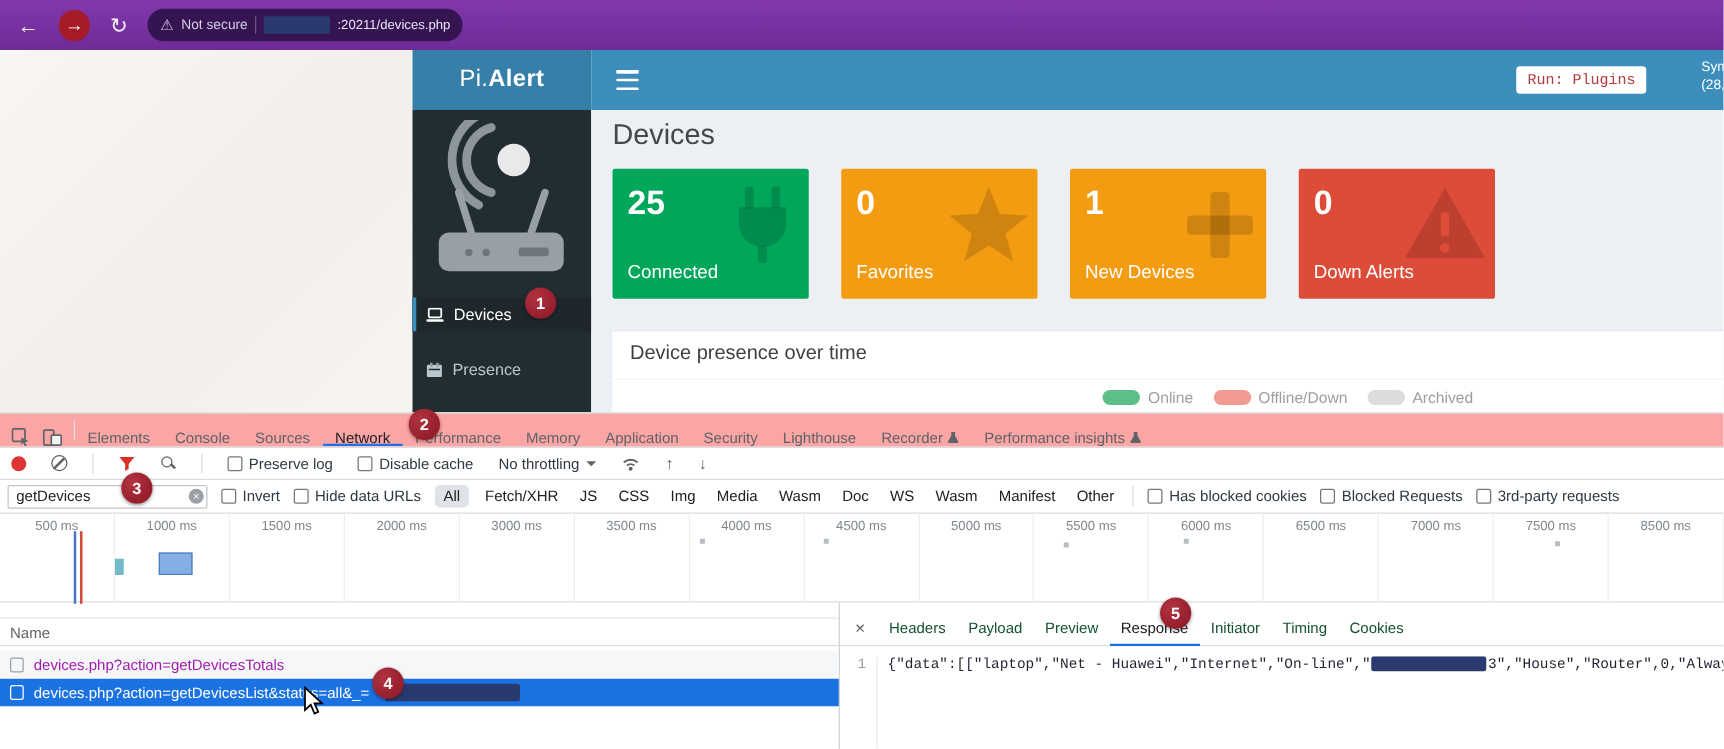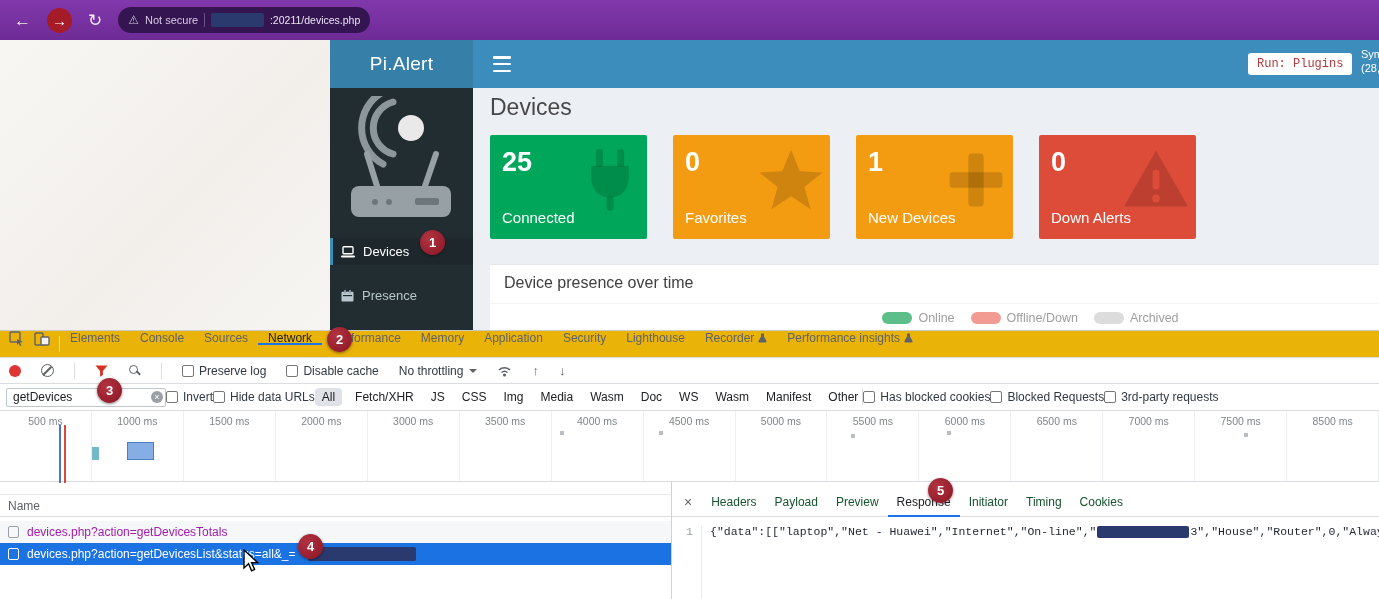--- a/index.html
+++ b/index.html
@@ -20,26 +20,26 @@
   .redact{display:inline-block;background:#2b3a6e;border-radius:2px;vertical-align:middle}
   .addr .redact{width:64px;height:14px}
   .addr .url{color:#ece5f5;font-size:10.5px}
 
   
   .app{position:absolute;left:0;top:40px;width:1379px;height:290px;overflow:hidden}
   .page-texture{position:absolute;left:0;top:0;width:330px;height:290px;
     background:linear-gradient(135deg,#f8f6f3 0%,#f2efeb 55%,#f7f5f1 100%)}
   .brand-box{position:absolute;left:330px;top:0;width:143px;height:48px;background:#367fa9;
     color:#fff;display:flex;align-items:center;justify-content:center;font-size:19px;letter-spacing:.3px}
-  .brand-box b{font-weight:normal}
+  .brand-box b{font-weight:bold}
   .navbar{position:absolute;left:473px;top:0;width:906px;height:48px;background:#3c8dbc}
   .hamburger{position:absolute;left:20px;top:16px;width:18px;height:16px;display:flex;
     flex-direction:column;justify-content:space-between;cursor:pointer}
   .hamburger span{display:block;width:18px;height:2.5px;background:#fff;border-radius:1px}
-  .run-plugins{position:absolute;left:775px;top:13px;height:22px;background:#fff;border-radius:3px;
+  .run-plugins{position:absolute;left:740px;top:13px;height:22px;background:#fff;border-radius:3px;
     padding:0 9px;display:flex;align-items:center;font-family:"Liberation Mono","DejaVu Sans Mono",monospace;
     font-size:12px;color:#b23b3b;white-space:nowrap}
   .corner-text{position:absolute;left:888px;top:7px;color:#fff;font-size:11px;line-height:14px;white-space:nowrap}
 
   .sidebar{position:absolute;left:330px;top:48px;width:143px;height:242px;background:#222d32}
   .side-logo{position:absolute;left:7px;top:8px;width:129px;height:136px}
   .menu-item{position:absolute;left:0;width:143px;height:27px;display:flex;align-items:center;gap:8px;
     padding-left:11px;color:#b8c7ce;font-size:13px;cursor:pointer}
   .menu-item.active{background:#1e282c;color:#fff;border-left:3px solid #3c8dbc;padding-left:8px}
   .mi-devices{top:150px}
@@ -58,40 +58,40 @@
   .panel-title{position:absolute;left:14px;top:9px;font-size:16px;color:#3f3f3f}
   .panel-divider{position:absolute;left:0;top:38px;width:100%;height:1px;background:#f4f4f4}
   .legend{position:absolute;left:0;right:0;top:46px;display:flex;justify-content:center;gap:16px;transform:translateX(96px)}
   .legend-item{display:flex;align-items:center;gap:6px;font-size:12.5px;color:#9e9e9e}
   .swatch{width:30px;height:12px;border-radius:6px}
   .sw-online{background:#5cbf8a}.sw-offline{background:#f29b93}.sw-archived{background:#dcdcdc}
 
   
   .devtools{position:absolute;left:0;top:330px;width:1379px;height:269px;background:#fff;
     font-size:12px;color:#303942;border-top:1px solid #c9c9c9}
-  .dt-tabbar{height:27px;background:#eab308;border-bottom:1px solid #dadce0;display:flex;align-items:flex-start}
+  .dt-tabbar{height:27px;background:#fca5a5;border-bottom:1px solid #dadce0;display:flex;align-items:flex-end}
   .dt-lefticons{display:flex;align-items:center;gap:10px;padding:0 9px}
   .vsep{width:1px;height:16px;background:#dadce0;align-self:center}
   .dt-tab{padding:0 10px;display:flex;align-items:center;gap:4px;color:#5f6368;cursor:pointer;white-space:nowrap}
   .dt-tab.selected{color:#202124;box-shadow:inset 0 -2px 0 #1a73e8}
 
   .dt-toolbar{height:26px;border-bottom:1px solid #dadce0;display:flex;align-items:center;gap:20px;padding:0 9px}
   .rec-dot{width:12px;height:12px;border-radius:50%;background:#df3434}
   .clear-icon{width:13px;height:13px;border:1.5px solid #5f6368;border-radius:50%;position:relative}
   .clear-icon:after{content:"";position:absolute;left:-1px;top:4.5px;width:12px;height:1.5px;background:#5f6368;transform:rotate(-45deg)}
   .search-icon{width:13px;height:13px;position:relative}
   .search-icon:before{content:"";position:absolute;left:1px;top:1px;width:7px;height:7px;border:1.5px solid #5f6368;border-radius:50%}
   .search-icon:after{content:"";position:absolute;left:8px;top:8px;width:5px;height:1.5px;background:#5f6368;transform:rotate(45deg)}
   .cb{width:12px;height:12px;border:1px solid #767676;border-radius:2px;background:#fff;flex:0 0 auto}
   .cb-wrap{display:flex;align-items:center;gap:5px;white-space:nowrap;cursor:pointer}
   .throttle{display:flex;align-items:center;gap:6px;cursor:pointer}
   .caret-down{width:0;height:0;border-left:4px solid transparent;border-right:4px solid transparent;border-top:4.5px solid #5f6368}
   .arrow-glyph{color:#5f6368;font-size:13px;line-height:1;cursor:pointer}
 
-  .dt-filterbar{height:27px;border-bottom:1px solid #dadce0;display:flex;align-items:center;padding:0 6px}
+  .dt-filterbar{height:27px;border-bottom:1px solid #dadce0;display:flex;align-items:center;gap:11px;padding:0 6px}
   .filter-box{position:relative;width:160px;height:19px}
   .filter-box input{width:100%;height:100%;border:1px solid #bfc6cc;border-radius:2px;font-size:12px;
     padding:0 18px 0 6px;color:#202124;font-family:"Liberation Sans","DejaVu Sans",sans-serif;outline:none}
   .input-clear{position:absolute;right:3px;top:3.5px;width:12px;height:12px;border-radius:50%;background:#9aa0a6;
     color:#fff;font-size:9px;display:flex;align-items:center;justify-content:center;cursor:pointer}
   .chip{padding:1px 4px;color:#202124;cursor:pointer;white-space:nowrap}
   .chip.selected{background:#dfe3e7;border-radius:4px;padding:2px 7px}
   .chip-group{display:flex;align-items:center;gap:9px}
 
   .dt-timeline{height:71px;border-bottom:1px solid #dadce0;position:relative;display:flex}

